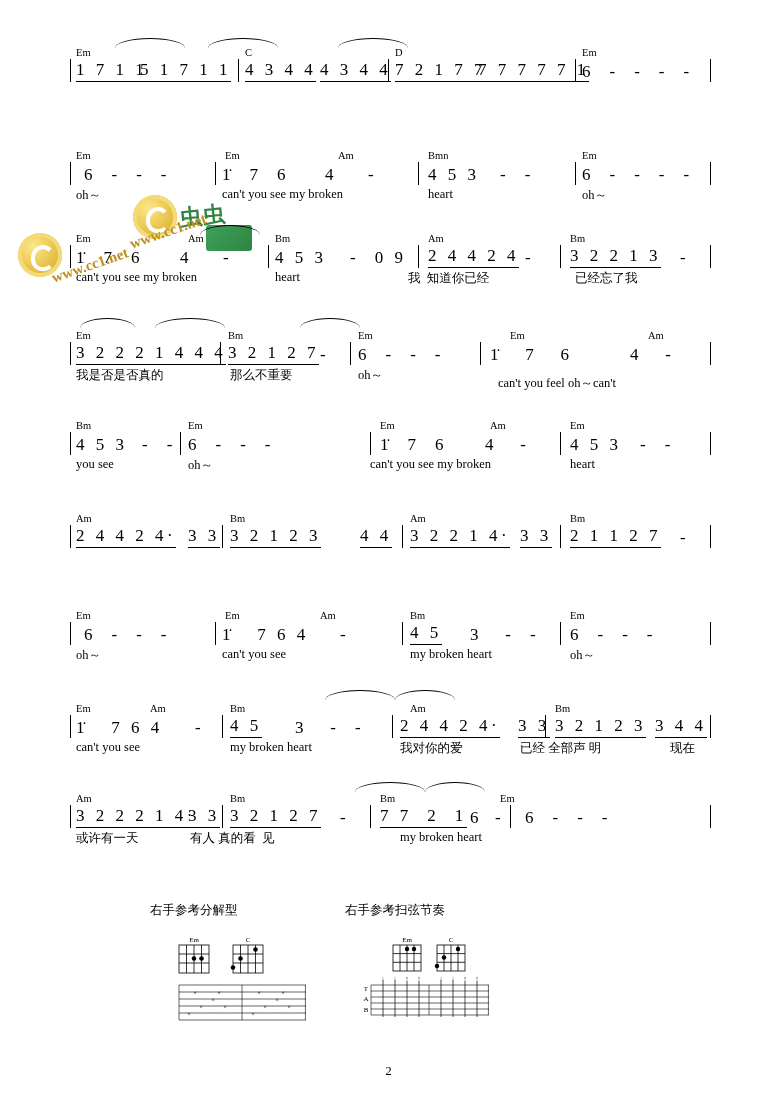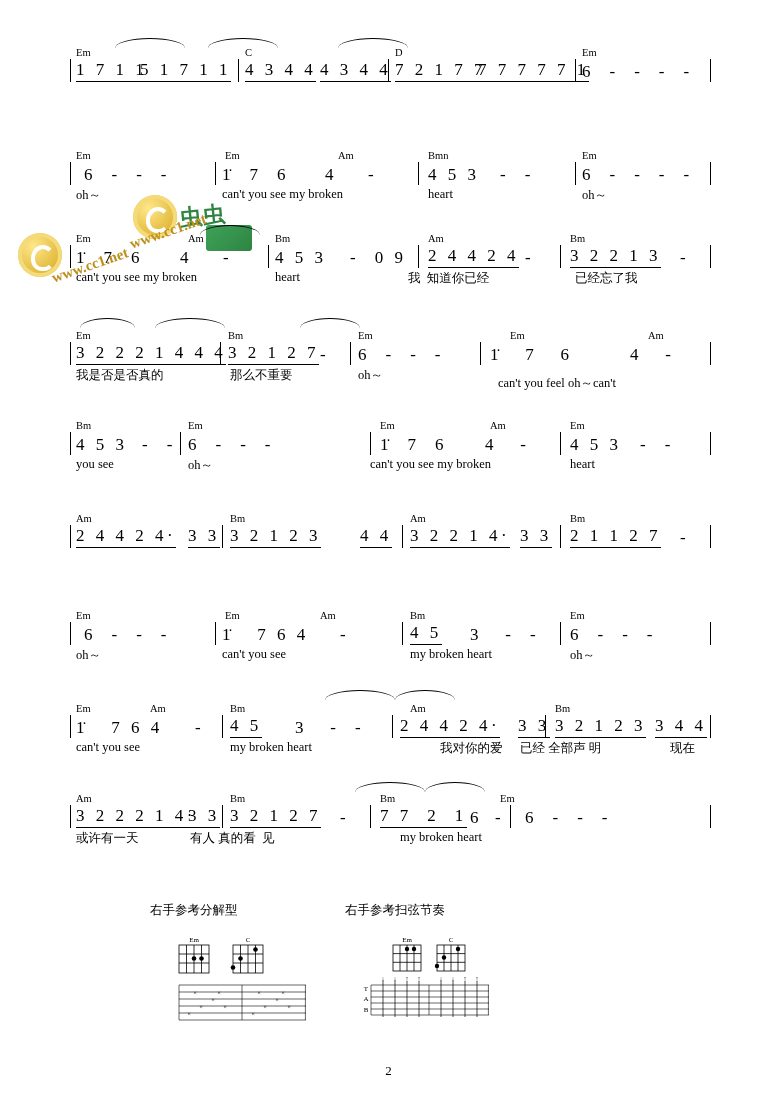--- a/index.html
+++ b/index.html
@@ -401,21 +401,21 @@
           <div class="notes under" style="left: 160px;">4 5</div>
           <div class="notes" style="left: 225px;">3   -  -</div>
           <div class="notes under" style="left: 330px;">2 4 4 2 4·</div>
           <div class="notes under" style="left: 448px;">3 3</div>
           <div class="notes under" style="left: 485px;">3 2 1 2 3</div>
           <div class="notes under" style="left: 585px;">3 4 4</div>
         </div>
         <div class="row-lyrics">
           <div class="lyric" style="left: 6px;">can't you see</div>
           <div class="lyric" style="left: 160px;">my broken heart</div>
-          <div class="lyric" style="left: 330px; margin-left: 40px;">我对你的爱</div>
+          <div class="lyric" style="left: 330px;">我对你的爱</div>
           <div class="lyric" style="left: 450px;">已经 全部声 明</div>
           <div class="lyric" style="left: 600px;">现在</div>
         </div>
       </div>
       <div class="system" style="top: 788px;">
         <div class="row-chords">
           <div class="chord" style="left: 6px;">Am</div>
           <div class="chord" style="left: 160px;">Bm</div>
           <div class="chord" style="left: 310px;">Bm</div>
           <div class="chord" style="left: 430px;">Em</div>

